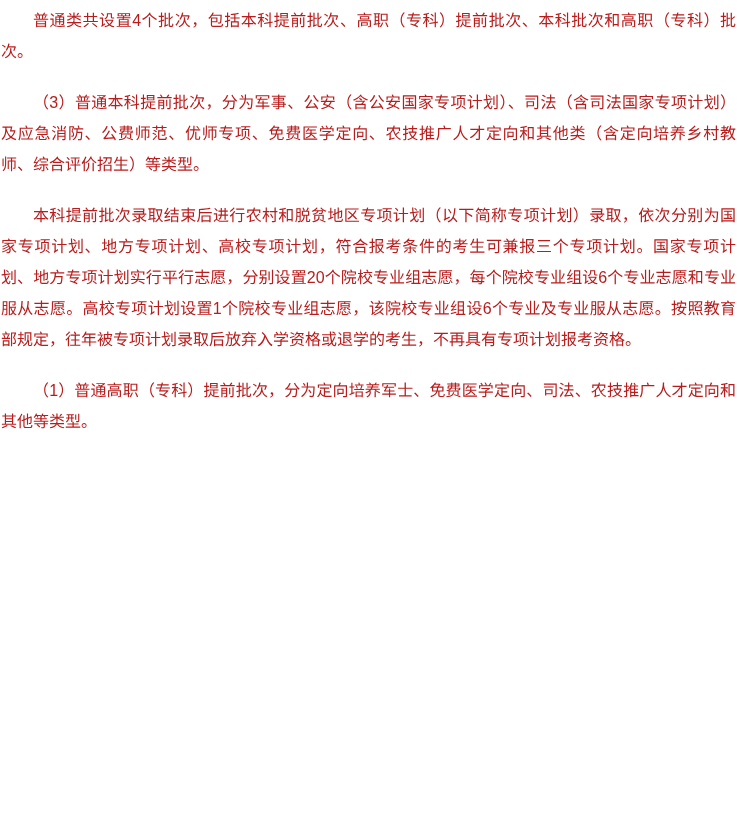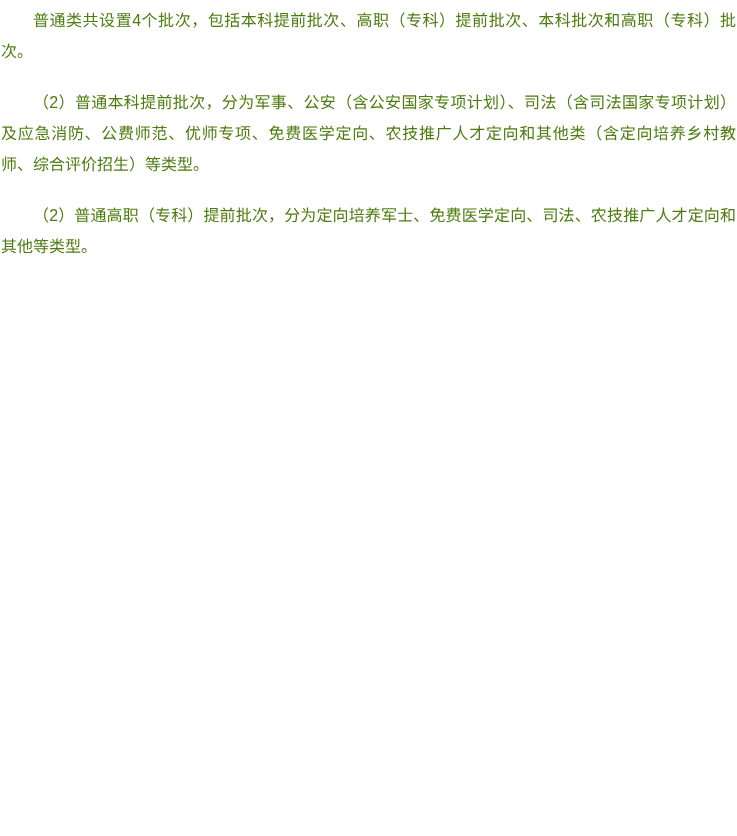--- a/index.html
+++ b/index.html
@@ -7,32 +7,33 @@
     padding: 0;
     background: #ffffff;
   }
   body {
     font-family: "Liberation Sans", "DejaVu Sans", sans-serif;
   }
   .doc {
     width: 737px;
     box-sizing: border-box;
     padding: 5px 1px 0 1px;
-    color: #4d7c0f;
+    color: #b91c1c;
   }
   .para {
     margin: 0 0 20px 0;
     font-size: 16px;
     line-height: 31px;
     text-indent: 2em;
     text-align: justify;
     text-justify: inter-ideograph;
     word-break: break-all;
   }
 </style>
 </head>
 <body>
 
 <div class="doc">
   <p class="para">普通类共设置4个批次，包括本科提前批次、高职（专科）提前批次、本科批次和高职（专科）批次。</p>
-  <p class="para">（2）普通本科提前批次，分为军事、公安（含公安国家专项计划）、司法（含司法国家专项计划）及应急消防、公费师范、优师专项、免费医学定向、农技推广人才定向和其他类（含定向培养乡村教师、综合评价招生）等类型。</p>
-  <p class="para">（2）普通高职（专科）提前批次，分为定向培养军士、免费医学定向、司法、农技推广人才定向和其他等类型。</p>
+  <p class="para">（3）普通本科提前批次，分为军事、公安（含公安国家专项计划）、司法（含司法国家专项计划）及应急消防、公费师范、优师专项、免费医学定向、农技推广人才定向和其他类（含定向培养乡村教师、综合评价招生）等类型。</p>
+  <p class="para">本科提前批次录取结束后进行农村和脱贫地区专项计划（以下简称专项计划）录取，依次分别为国家专项计划、地方专项计划、高校专项计划，符合报考条件的考生可兼报三个专项计划。国家专项计划、地方专项计划实行平行志愿，分别设置20个院校专业组志愿，每个院校专业组设6个专业志愿和专业服从志愿。高校专项计划设置1个院校专业组志愿，该院校专业组设6个专业及专业服从志愿。按照教育部规定，往年被专项计划录取后放弃入学资格或退学的考生，不再具有专项计划报考资格。</p>
+  <p class="para">（1）普通高职（专科）提前批次，分为定向培养军士、免费医学定向、司法、农技推广人才定向和其他等类型。</p>
 </div>
 
 </body></html>

